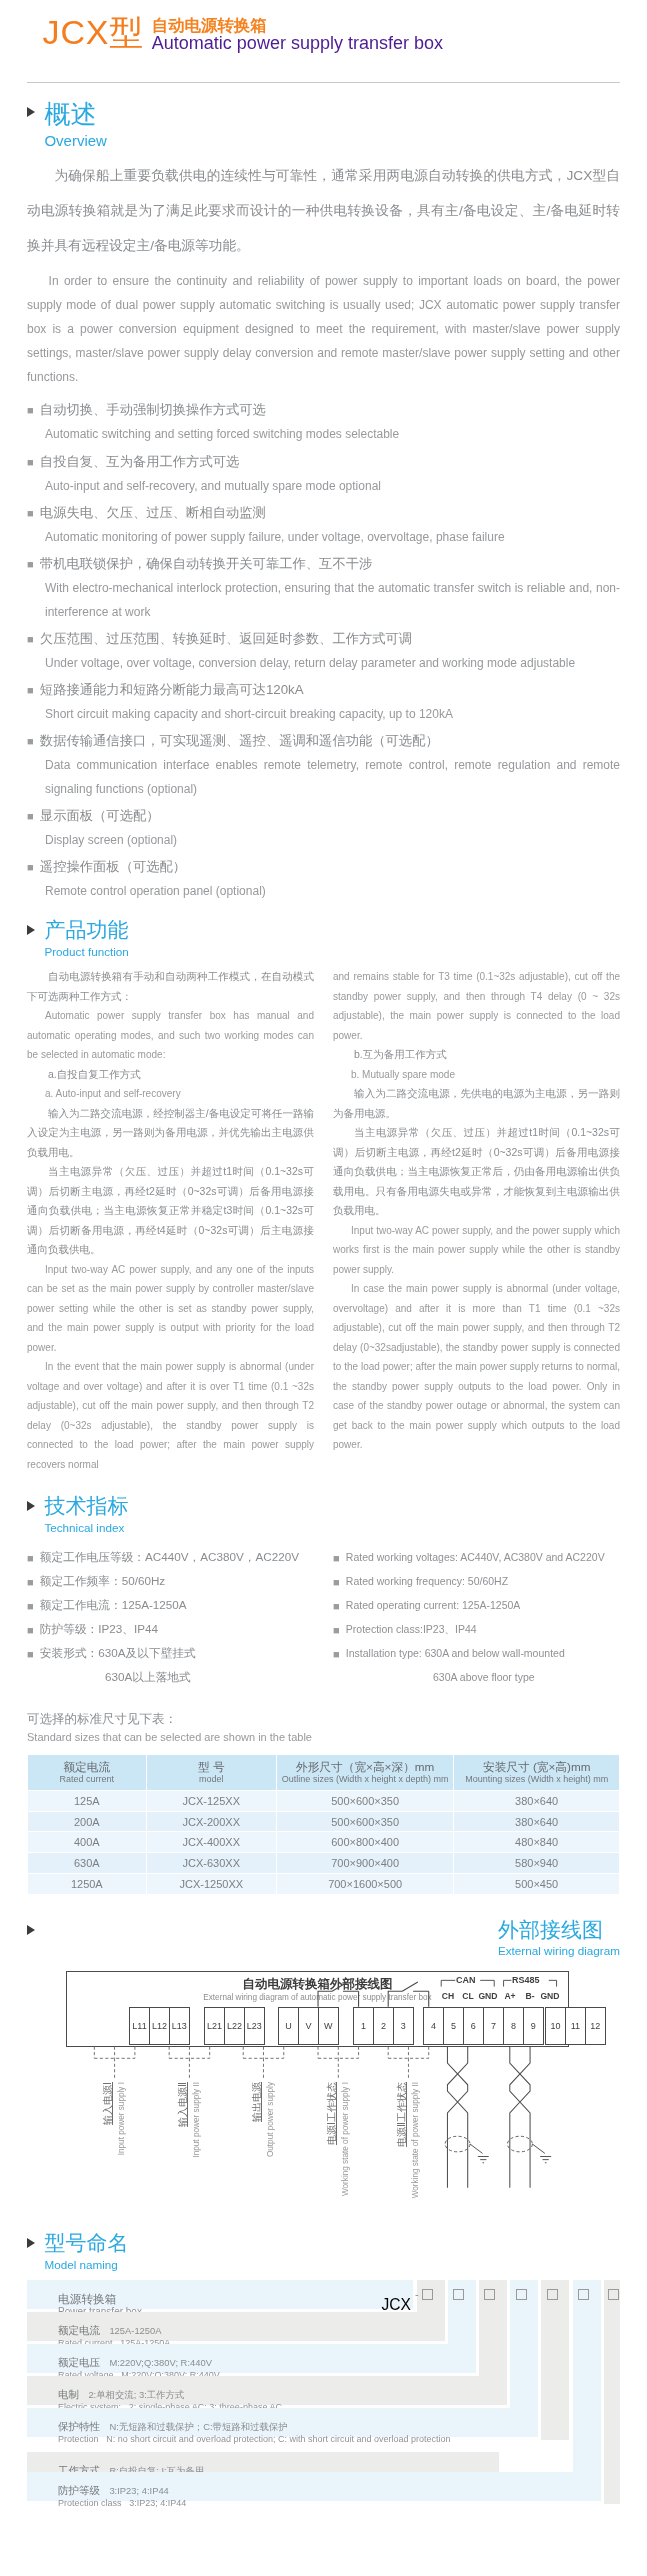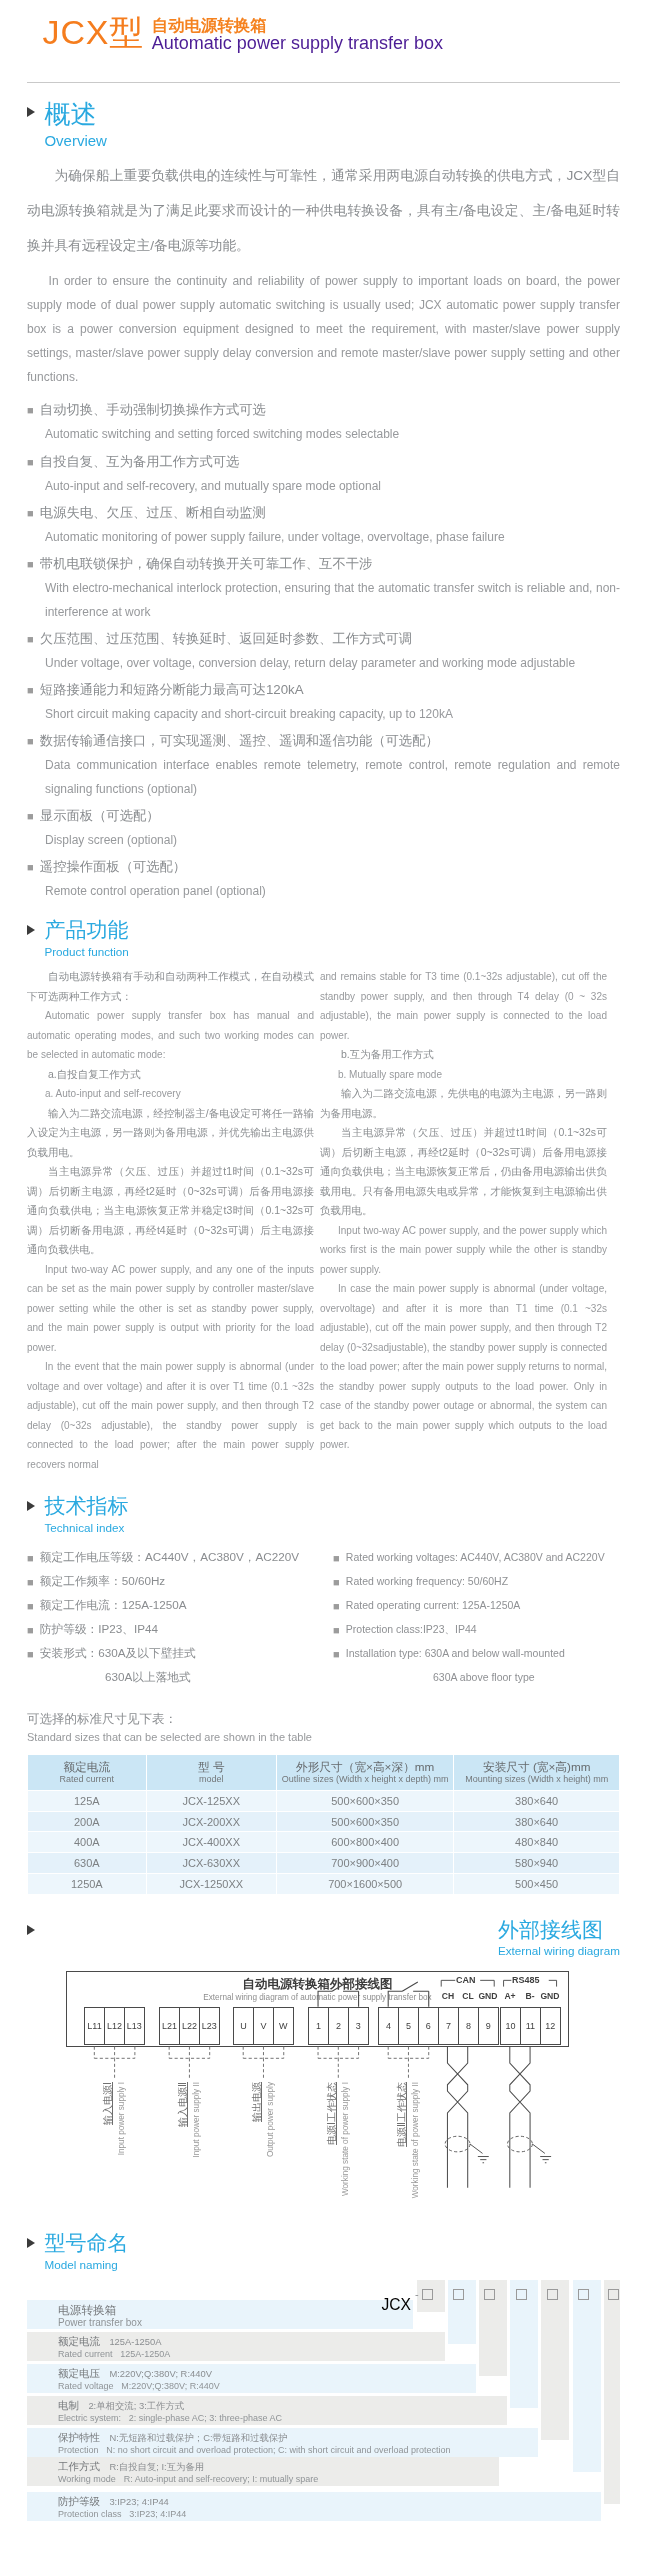--- a/index.html
+++ b/index.html
@@ -26,21 +26,21 @@
            text-indent:2em;margin:7.8px 0 0 0;}
   .para-en{color:#97999c;font-size:12px;line-height:24px;text-align:justify;
            text-indent:1.8em;margin:6.2px 0 0 0;}
   
   .feat-list{margin-top:9.4px;}
   .feat{margin:0 0 3.1px 0;}
   .feat-cn{color:#898c8f;font-size:13.3px;line-height:24px;display:flex;align-items:flex-start;}
   .sq{color:#9c9c9c;font-size:11px;line-height:24px;margin-right:6.2px;flex:0 0 auto;}
   .feat-en{color:#97999c;font-size:12px;line-height:24px;margin-left:18px;text-align:justify;}
   
-  .cols{display:flex;gap:6px;margin-top:7.8px;}
+  .cols{display:flex;gap:19px;margin-top:7.8px;}
   .col{width:287px;}
   .col p{margin:0;text-align:justify;}
   .col p.cn{color:#8a8d90;font-size:10.5px;line-height:19.5px;text-indent:2em;}
   .col p.en{color:#989a9d;font-size:10px;line-height:19.5px;text-indent:1.8em;}
   
   .tech-cols{display:flex;gap:19px;margin-top:11px;}
   .tech-col{width:287px;}
   .tech-item{display:flex;color:#8a8d90;font-size:11.7px;line-height:22.6px;}
   .tech-col.en .tech-item{font-size:10.5px;color:#8f9194;}
   .tech-sub{margin-left:78px;color:#8a8d90;font-size:11.7px;line-height:22.6px;}
@@ -55,39 +55,39 @@
   table.sizes td{text-align:center;color:#7d8083;font-size:11px;padding:3.9px 1.6px;}
   table.sizes tr.odd td{background:#edf6fc;}
   table.sizes tr.even td{background:#e4f1fa;}
   
   .wire-wrap{position:relative;width:593px;height:251px;margin-top:12.5px;}
   .wbox{position:absolute;left:39px;top:0;width:501px;height:74px;
         border:1.6px solid #4a4a4a;background:#fff;}
   .wd-cn{text-align:center;color:#3c3c3c;font-size:12.5px;font-weight:bold;margin-top:3.1px;}
   .wd-en{text-align:center;color:#8e8e8e;font-size:8.2px;margin-top:0.8px;}
   .wire-svg{position:absolute;left:0;top:0;z-index:2;}
-  .tgroup{position:absolute;top:36px;display:flex;z-index:3;}
+  .tgroup{position:absolute;top:36px;display:flex;z-index:3;margin-left:45px;}
   .tcell{width:19px;height:36px;border:1.1px solid #4a4a4a;background:#fff;
          display:flex;align-items:center;justify-content:center;
          color:#3f3f3f;font-size:9px;margin-left:-1.1px;}
   .tcell:first-child{margin-left:0;}
   .pinrow{position:absolute;top:19.5px;display:flex;z-index:3;}
   .pin{width:20px;text-align:center;color:#3f3f3f;font-size:8.6px;font-weight:bold;}
   .buslbl{position:absolute;top:3.1px;text-align:left;color:#3f3f3f;
           font-size:9px;font-weight:bold;z-index:3;}
   .vlabel{position:absolute;width:134px;display:flex;flex-direction:column;gap:2.3px;
           transform:rotate(-90deg);transform-origin:0 0;z-index:3;}
   .vcn{color:#6e6e6e;font-size:10px;text-align:right;white-space:nowrap;
        text-decoration:underline;}
   .ven{color:#989898;font-size:8.2px;text-align:right;white-space:nowrap;}
   
   .nm-wrap{position:relative;width:593px;height:259px;margin-top:7.8px;}
   .nstrip{position:absolute;top:0;}
   .nrow{position:absolute;left:0;height:29px;padding-left:31px;box-sizing:border-box;
-        padding-top:3px;margin-top:20px;}
+        padding-top:12px;}
   .nrow-cn{color:#76797c;font-size:10.5px;line-height:13.3px;white-space:nowrap;}
   .nrow-cn .val{font-size:9.4px;color:#8b8e91;margin-left:9.4px;}
   .nrow-en{color:#909497;font-size:9px;line-height:11.7px;white-space:nowrap;}
   .nrow-en .val{margin-left:7.8px;}
   .bg-blue{background:#e9f4fb;}
   .bg-gray{background:#ececea;}
   .nbox{position:absolute;top:8.6px;width:9.4px;height:9.4px;border:1.2px solid #9a9a9a;}
   .njcx{position:absolute;left:350px;top:16px;width:34px;text-align:right;
         color:#000000;font-size:15.6px;}
   .ndash{position:absolute;left:388px;top:7.8px;color:#8b8e91;font-size:11px;}
@@ -466,21 +466,21 @@
       <div class="nrow-en"><span>Rated voltage</span><span class="val">M:220V;Q:380V; R:440V</span></div>
     </div>
     <div class="nrow bg-gray" style="top:96px;width:480px;">
       <div class="nrow-cn"><span>电制</span><span class="val">2:单相交流; 3:工作方式</span></div>
       <div class="nrow-en"><span>Electric system:</span><span class="val">2: single-phase AC; 3: three-phase AC</span></div>
     </div>
     <div class="nrow bg-blue" style="top:128px;width:511px;">
       <div class="nrow-cn"><span>保护特性</span><span class="val">N:无短路和过载保护；C:带短路和过载保护</span></div>
       <div class="nrow-en"><span>Protection</span><span class="val">N: no short circuit and overload protection; C: with short circuit and overload protection</span></div>
     </div>
-    <div class="nrow bg-gray" style="top:157px;width:472px;">
+    <div class="nrow bg-gray" style="top:172px;width:472px;">
       <div class="nrow-cn"><span>工作方式</span><span class="val">R:自投自复; I:互为备用</span></div>
       <div class="nrow-en"><span>Working mode</span><span class="val">R: Auto-input and self-recovery; I: mutually spare</span></div>
     </div>
     <div class="nrow bg-blue" style="top:192px;width:574px;">
       <div class="nrow-cn"><span>防护等级</span><span class="val">3:IP23; 4:IP44</span></div>
       <div class="nrow-en"><span>Protection class</span><span class="val">3:IP23; 4:IP44</span></div>
     </div>
 
     <div class="njcx">JCX</div>
     <div class="ndash">-</div>

